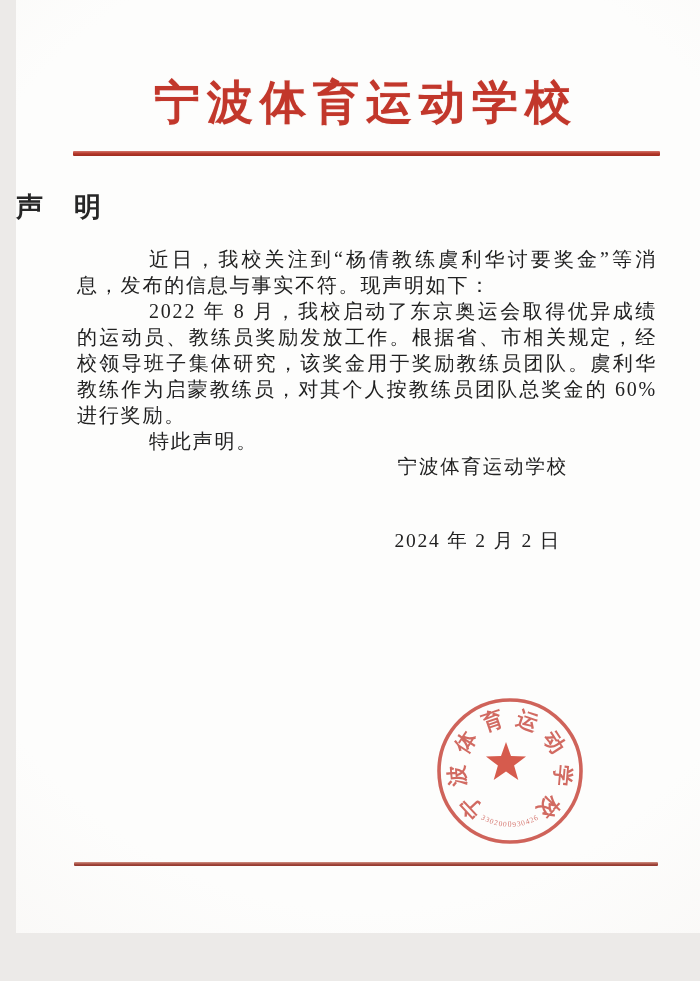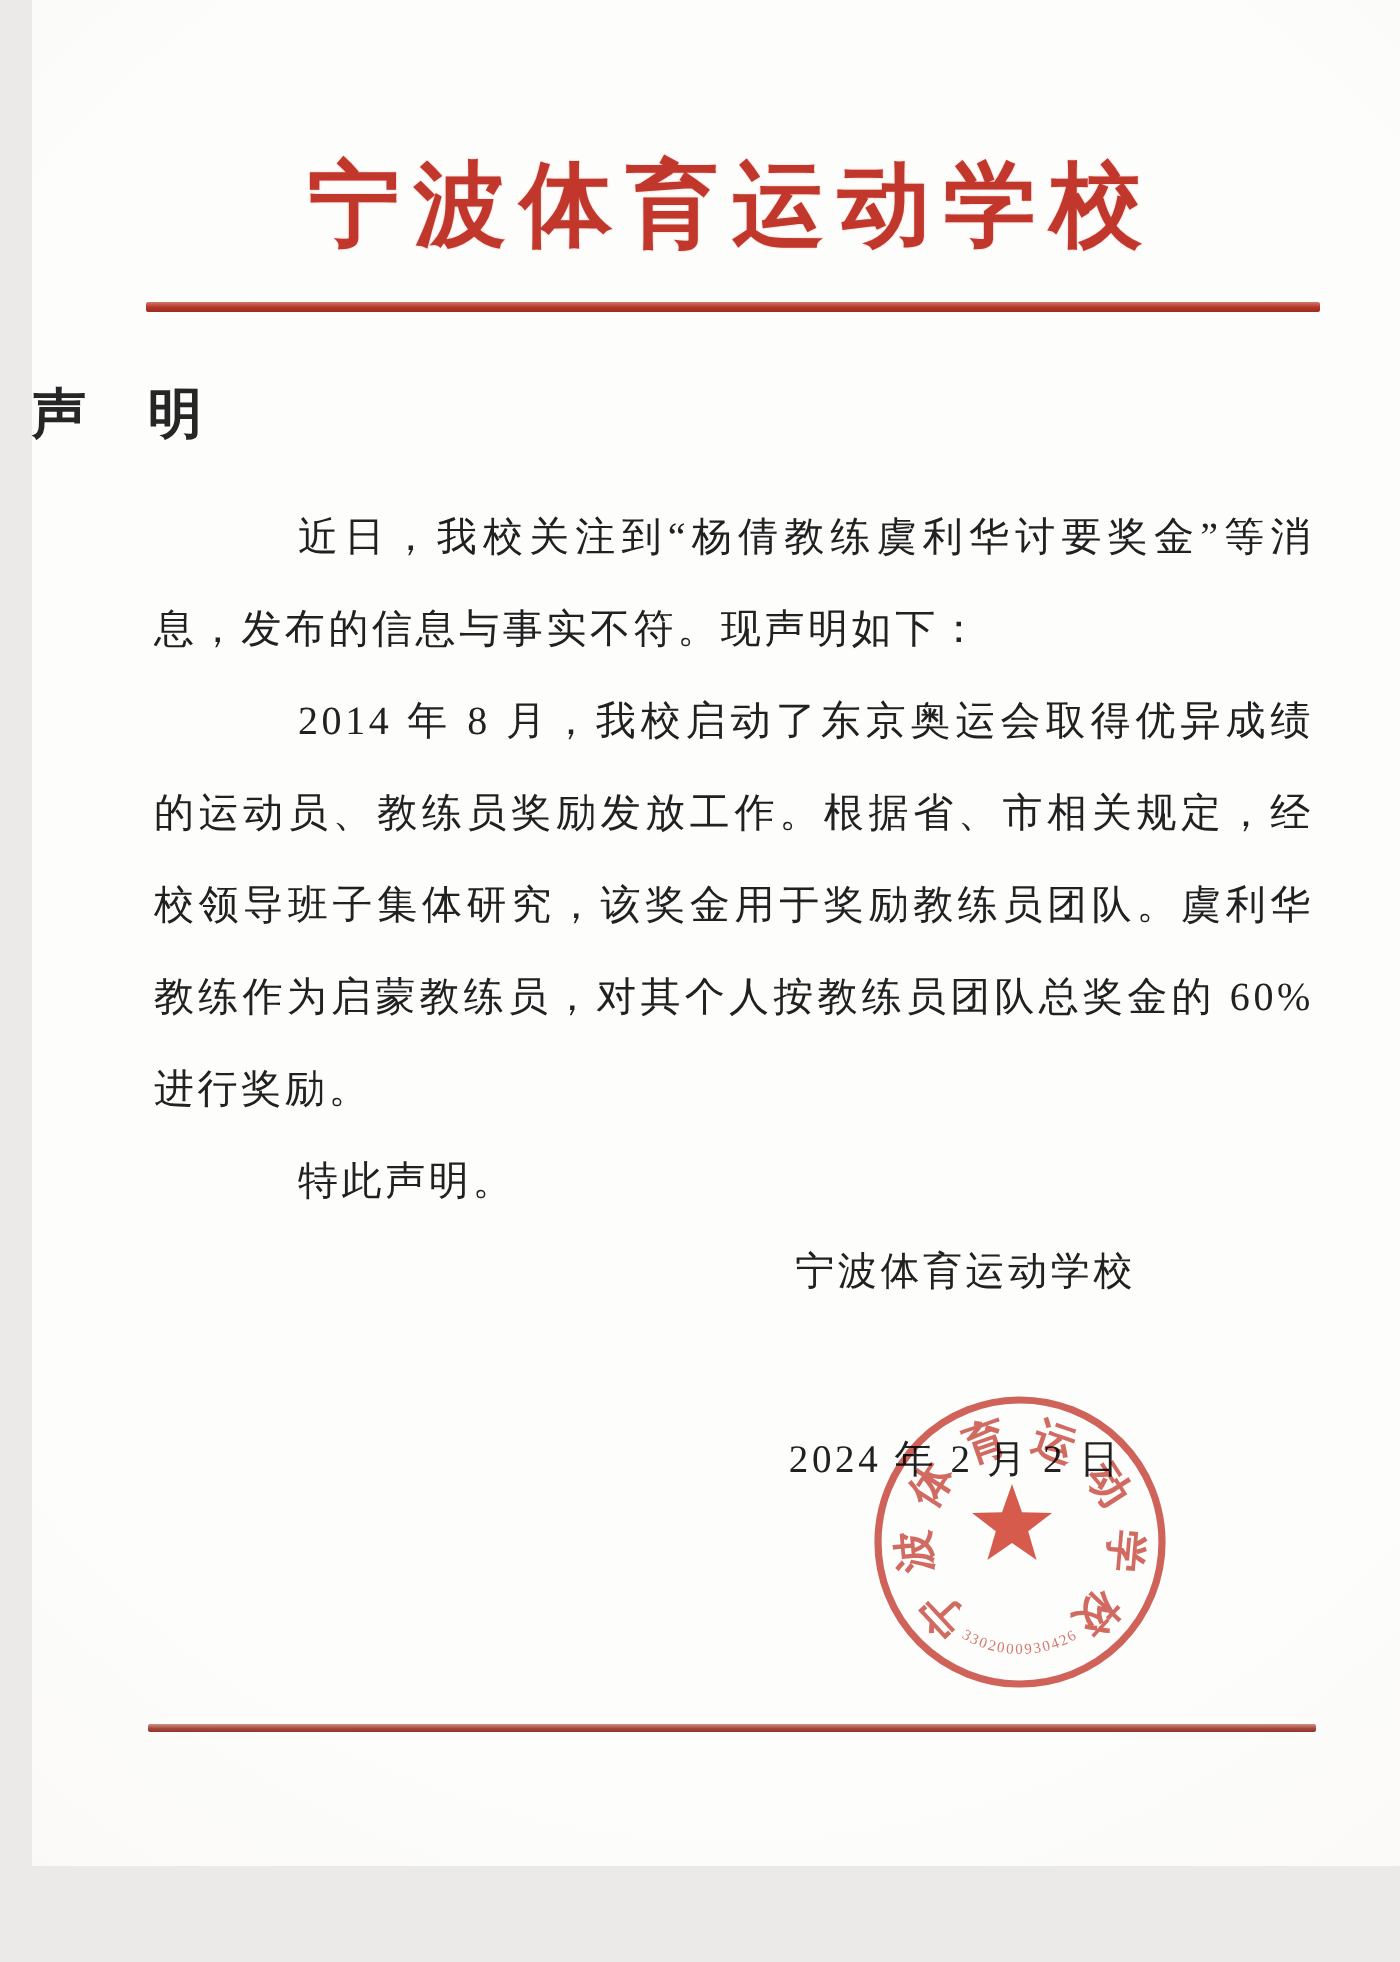--- a/index.html
+++ b/index.html
@@ -31,21 +31,21 @@
   }
   .doc-title{
     position:absolute;left:0;top:189px;width:700px;margin:0;
     text-align:left;
     font-size:27px;font-weight:700;color:#262626;
     letter-spacing:2px;
   }
   
   .body-text{
     position:absolute;left:61px;top:246px;width:580px;
-    font-size:20px;line-height:46px;
+    font-size:20px;line-height:26px;
     letter-spacing:1.8px;
     color:#212121;
     text-align:justify;
     text-justify:inter-character;
   }
   .body-text p{margin:0;text-indent:72px;}
   .sig-line{
     text-align:right;
     padding-right:89px;
     text-indent:0;
@@ -80,21 +80,21 @@
 <div class="page">
 
   <div class="letterhead">宁波体育运动学校</div>
 
   <div class="rule-top"></div>
 
   <h1 class="doc-title">声　明</h1>
 
   <div class="body-text">
     <p>近日，我校关注到“杨倩教练虞利华讨要奖金”等消息，发布的信息与事实不符。现声明如下：</p>
-    <p>2014 年 8 月，我校启动了东京奥运会取得优异成绩的运动员、教练员奖励发放工作。根据省、市相关规定，经校领导班子集体研究，该奖金用于奖励教练员团队。虞利华教练作为启蒙教练员，对其个人按教练员团队总奖金的 60%进行奖励。</p>
+    <p>2022 年 8 月，我校启动了东京奥运会取得优异成绩的运动员、教练员奖励发放工作。根据省、市相关规定，经校领导班子集体研究，该奖金用于奖励教练员团队。虞利华教练作为启蒙教练员，对其个人按教练员团队总奖金的 60%进行奖励。</p>
     <p>特此声明。</p>
     <div class="sig-line">宁波体育运动学校</div>
     <div class="date-line">2024 年 2 月 2 日</div>
   </div>
 
   <svg class="seal" viewBox="-82 -82 164 164" xmlns="http://www.w3.org/2000/svg">
     <defs>
       <path id="seal-bottom-arc" d="M -45.9 32.1 A 56 56 0 0 0 45.9 32.1" fill="none"></path>
     </defs>
     <circle cx="0" cy="0" r="71" fill="none" stroke="#c8443a" stroke-width="3.6" opacity="0.92"></circle>

